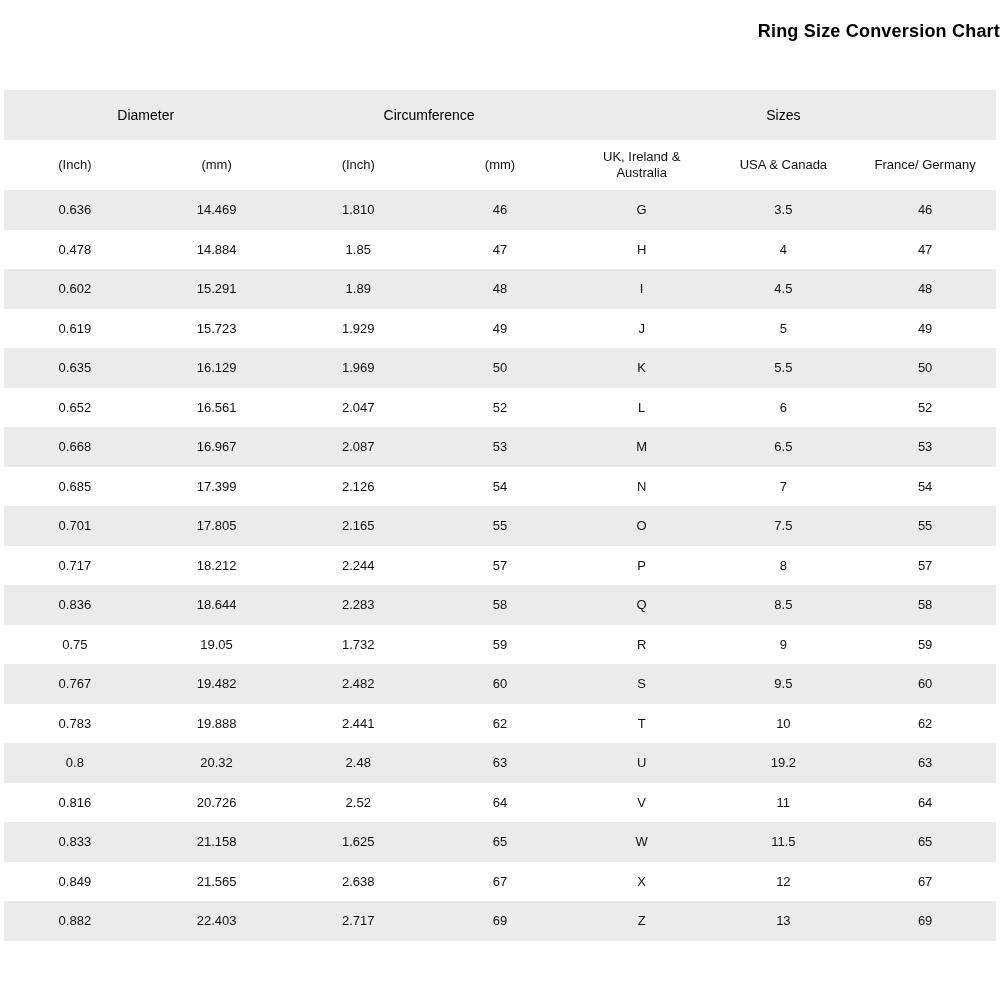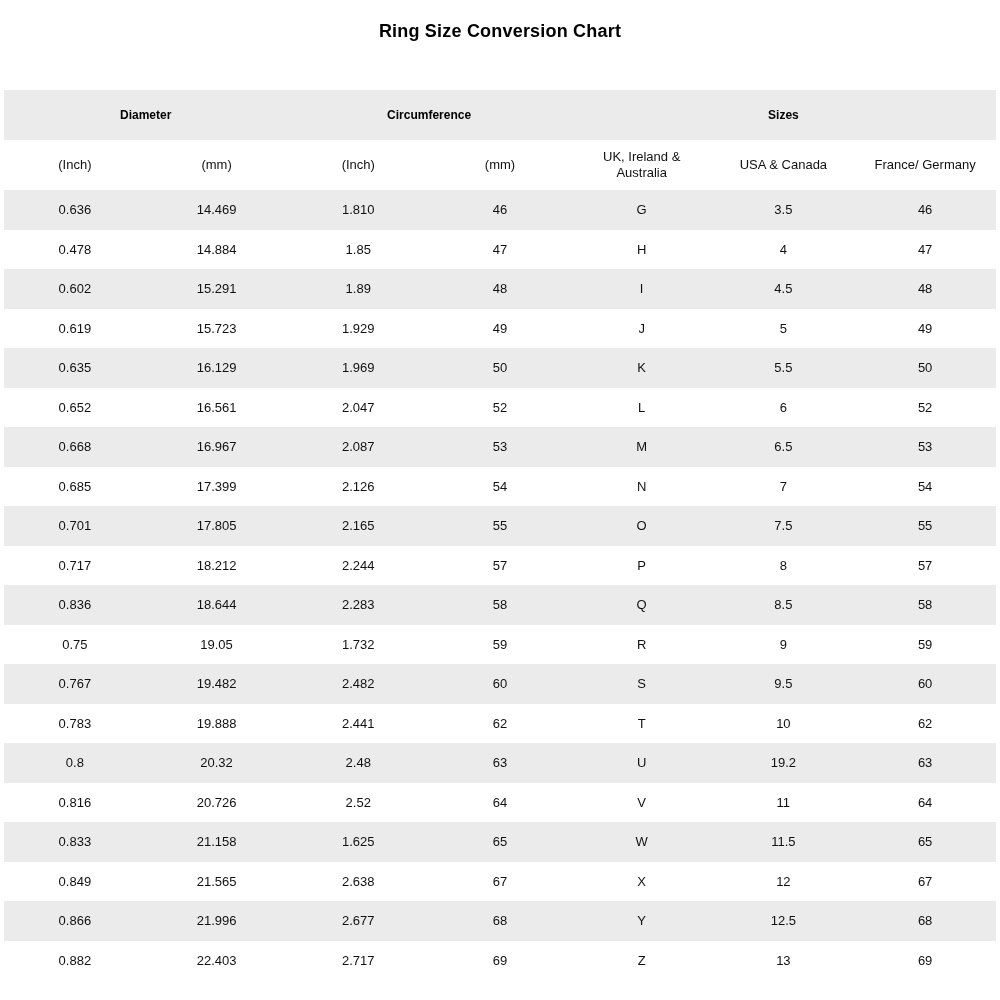--- a/index.html
+++ b/index.html
@@ -16,43 +16,43 @@
     width: 1000px;
     height: 1000px;
     background: #ffffff;
   }
   h1.chart-title {
     margin: 20px 0 0 0;
     padding: 0;
     font-size: 18px;
     line-height: 22px;
     font-weight: bold;
-    text-align: center;
+    text-align: right;
     color: #000000;
     letter-spacing: 0.2px;
   }
   table.ring-table {
     border-collapse: collapse;
     table-layout: fixed;
     width: 992px;
     margin: 48px 4px 0 4px;
   }
   table.ring-table col { width: 14.2857%; }
   th, td {
     border: none;
     text-align: center;
     vertical-align: middle;
     padding: 0 6px;
     overflow: hidden;
   }
   tr.group-row th {
     background: #ebebeb;
     height: 50px;
-    font-size: 12px;
-    font-weight: bold;
+    font-size: 14px;
+    font-weight: normal;
     color: #000000;
   }
   tr.subhead-row th {
     background: #ffffff;
     height: 50px;
     font-size: 13px;
     font-weight: normal;
     line-height: 16px;
     color: #111111;
   }
@@ -254,29 +254,20 @@
         <tr>
           <td>0.849</td>
           <td>21.565</td>
           <td>2.638</td>
           <td>67</td>
           <td>X</td>
           <td>12</td>
           <td>67</td>
         </tr>
         <tr>
-          <td>0.866</td>
-          <td>21.996</td>
-          <td>2.677</td>
-          <td>68</td>
-          <td>Y</td>
-          <td>12.5</td>
-          <td>68</td>
-        </tr>
-        <tr>
           <td>0.882</td>
           <td>22.403</td>
           <td>2.717</td>
           <td>69</td>
           <td>Z</td>
           <td>13</td>
           <td>69</td>
         </tr>
       </tbody>
   </table>

